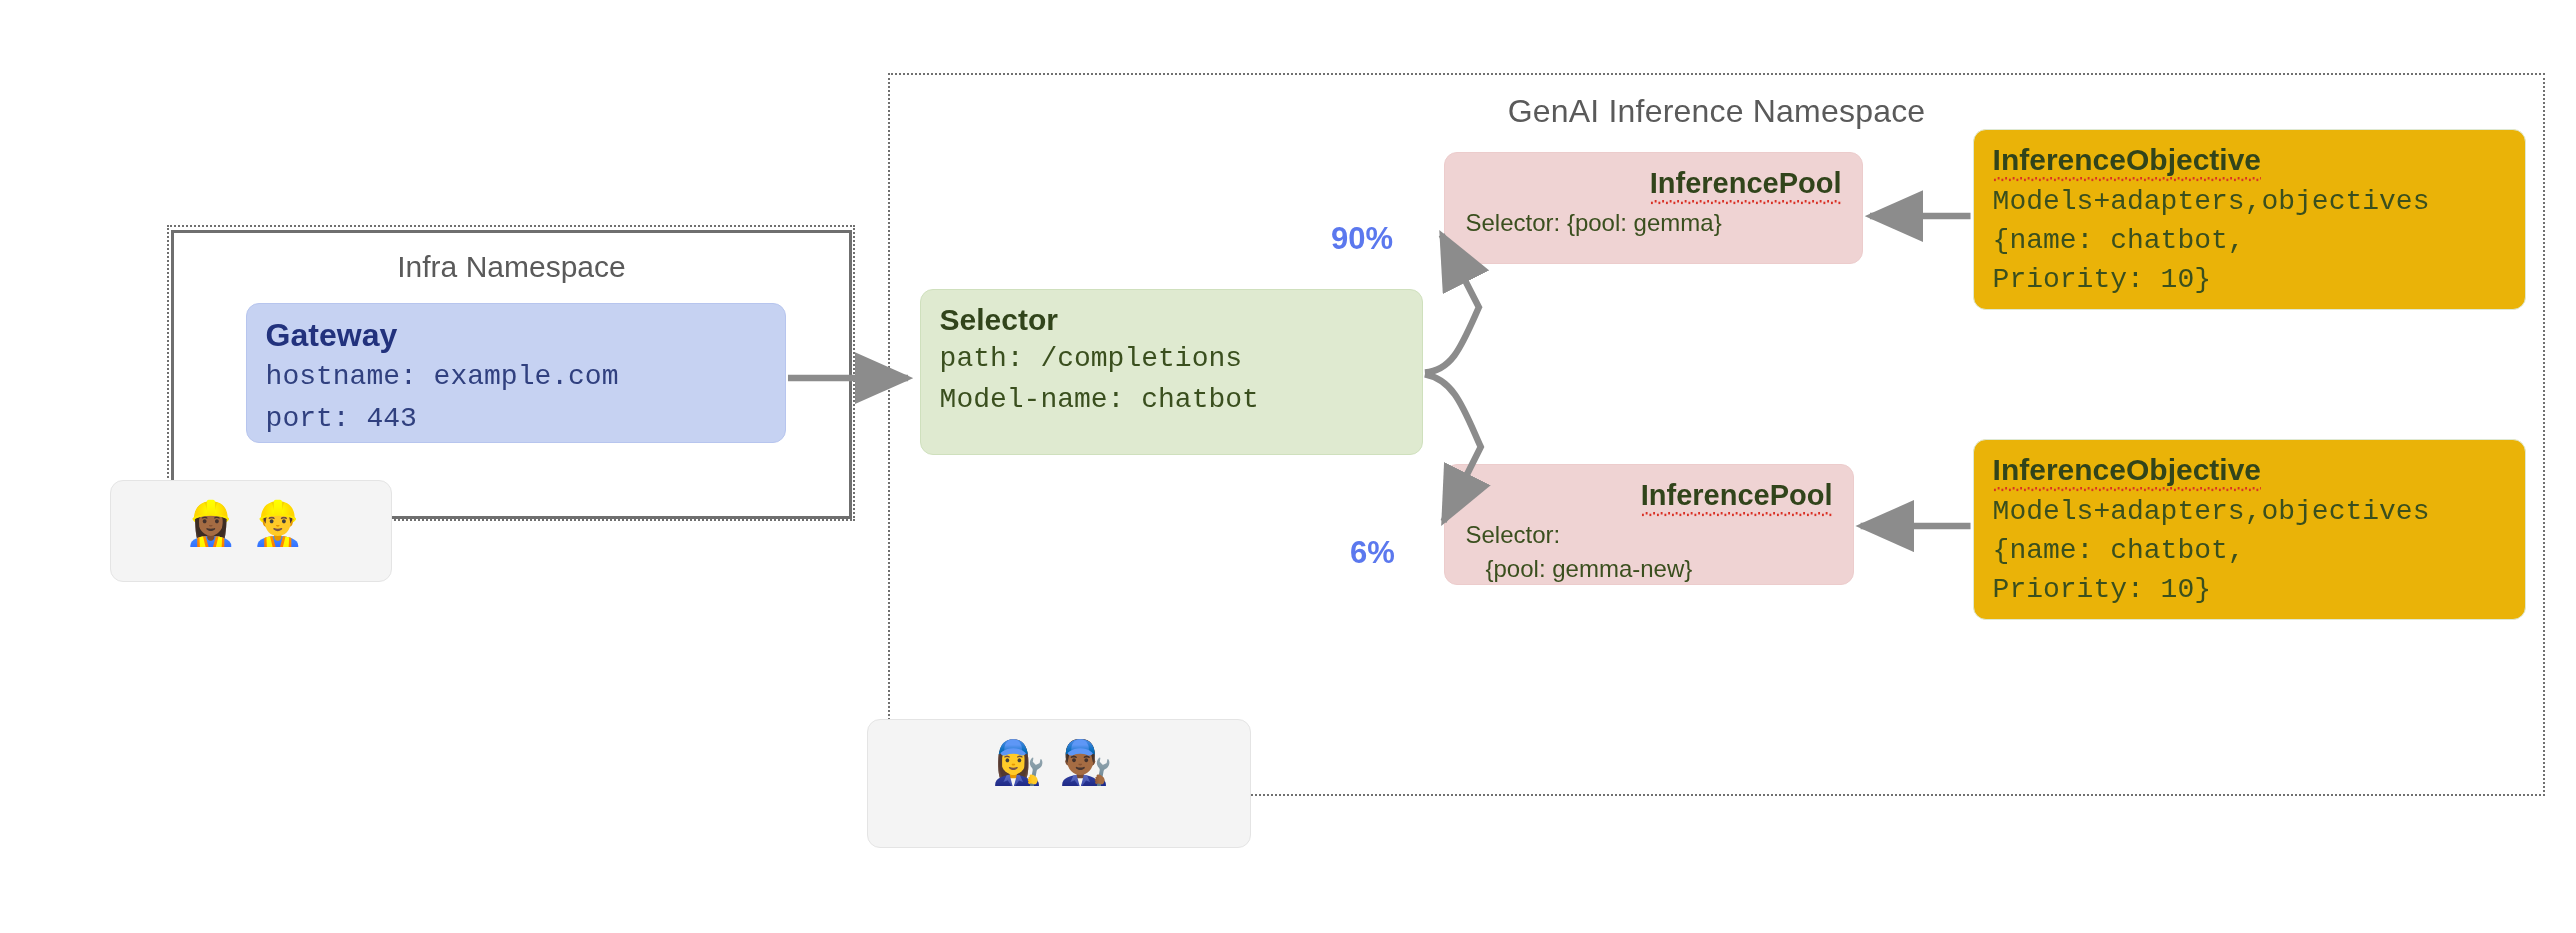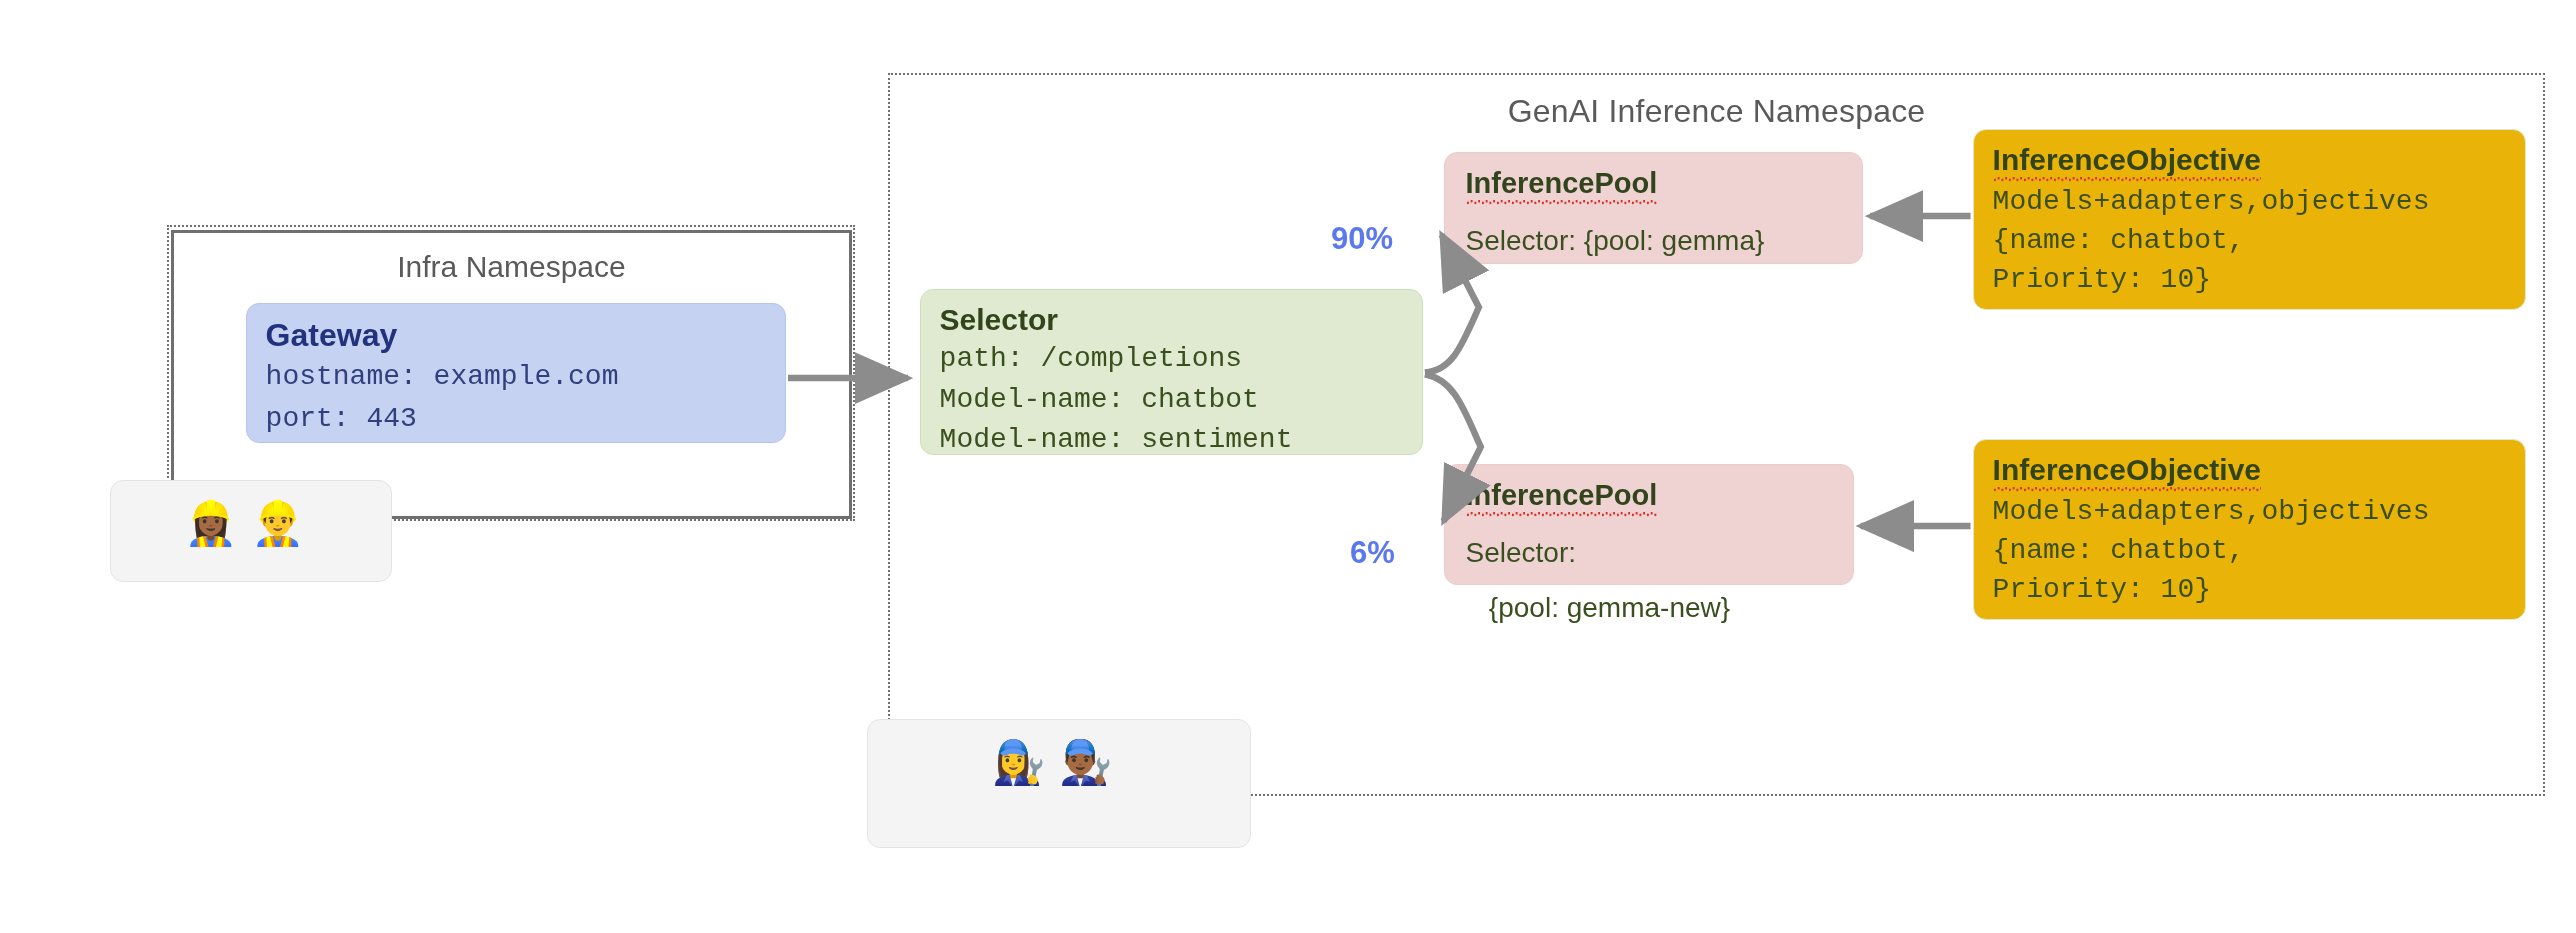--- a/index.html
+++ b/index.html
@@ -65,23 +65,23 @@
     background:#dfead0;border:0.9px solid #cfe0bd;
     padding:12px 18.6px 0 18.6px;
   }
   #httproute .title{color:#31441b;font-size:30px;}
   #httproute .body{color:#3a4f1e;font-size:28px;margin-top:3.7px;}
 
   .pool{
     background:#efd3d3;border:0.9px solid #eccccc;
     padding:13px 20.5px 0 20.5px;
   }
-  .pool .title{color:#31441b;font-size:29px;}
+  .pool .title{color:#31441b;font-size:29px;text-align:right;}
   .pool .body{
-    color:#3a4f1e;font-size:28px;margin-top:18px;white-space:pre;
+    color:#3a4f1e;font-size:24px;margin-top:2px;white-space:pre;
     font-family:"Liberation Sans", sans-serif;
   }
   #pool-gemma{left:1444px;top:152px;width:419px;height:112px;}
   #pool-gemma-new{left:1444px;top:464px;width:410px;height:121px;}
 
   .objective{
     background:#eab308;border:1.9px solid #dfe9d2;
     padding:12px 18.6px 0 18.6px;
   }
   .objective .title{color:#31441b;font-size:30px;}
@@ -121,21 +121,20 @@
   <div class="abs card" id="gateway">
     <div class="title">Gateway</div>
     <div class="body">hostname: example.com</div>
     <div class="body">port: 443</div>
   </div>
 
   <div class="abs card" id="httproute">
     <div class="title">Selector</div>
     <div class="body">path: /completions</div>
     <div class="body">Model-name: chatbot</div>
-    <div class="body">Model-name: sentiment</div>
   </div>
 
   <div class="abs card pool" id="pool-gemma">
     <div class="title"><span class="sq">InferencePool</span></div>
     <div class="body">Selector: {pool: gemma}</div>
   </div>
 
   <div class="abs card pool" id="pool-gemma-new">
     <div class="title"><span class="sq">InferencePool</span></div>
     <div class="body">Selector:</div>

